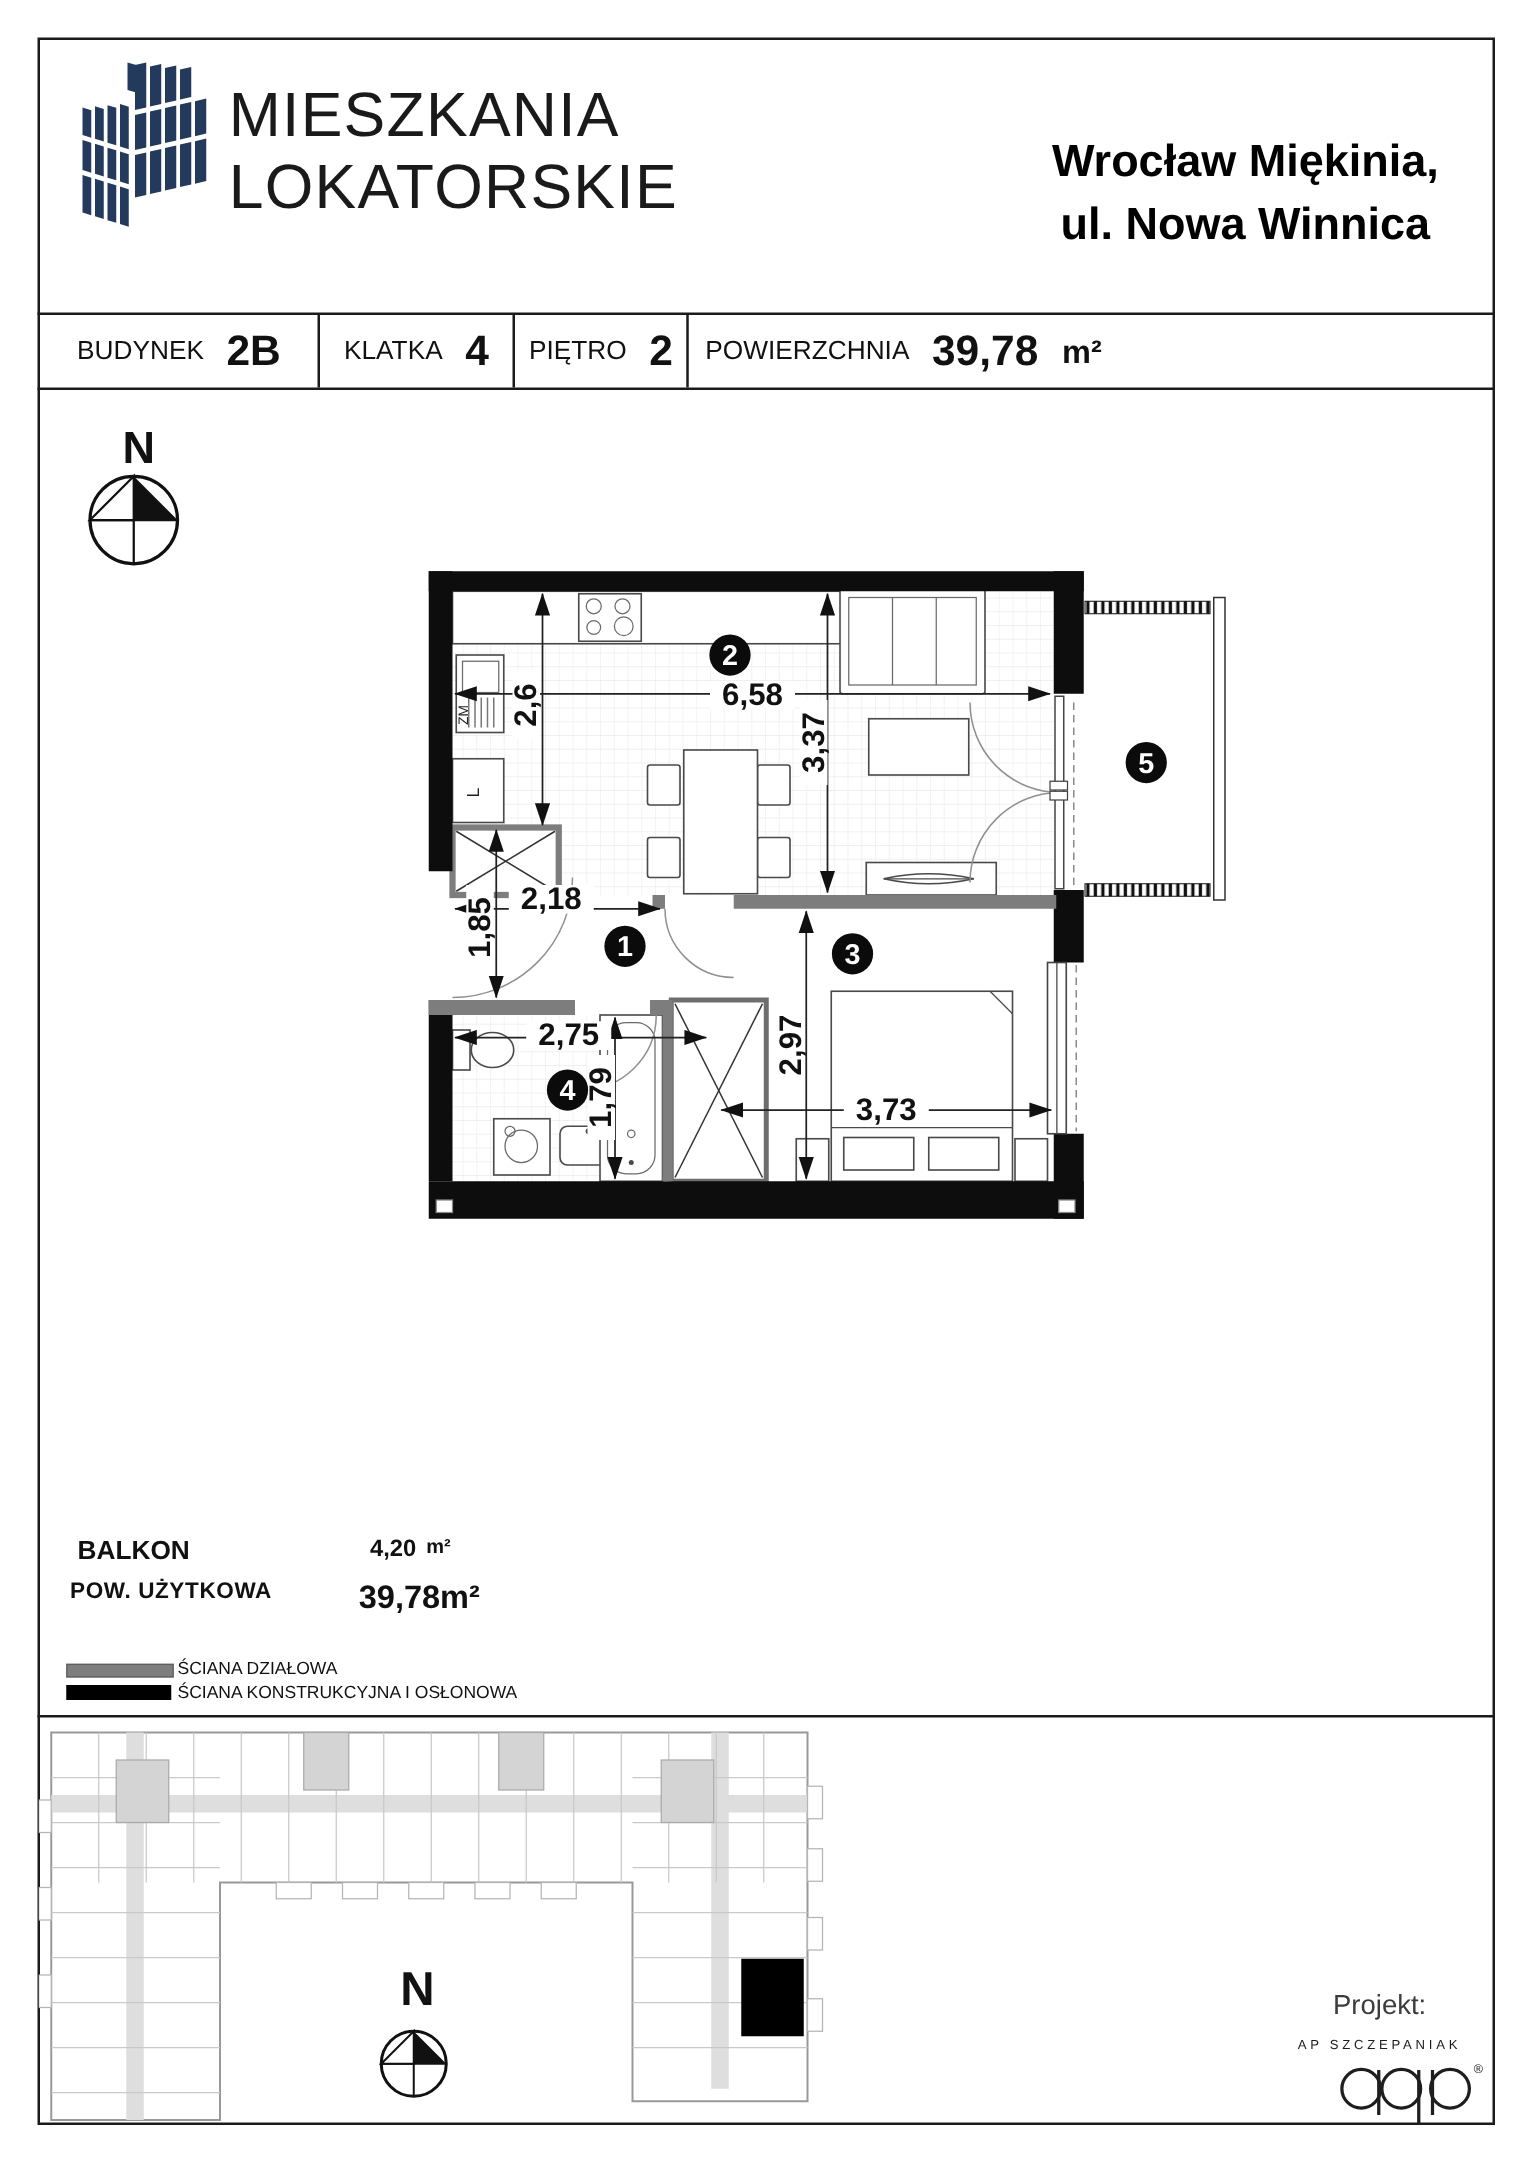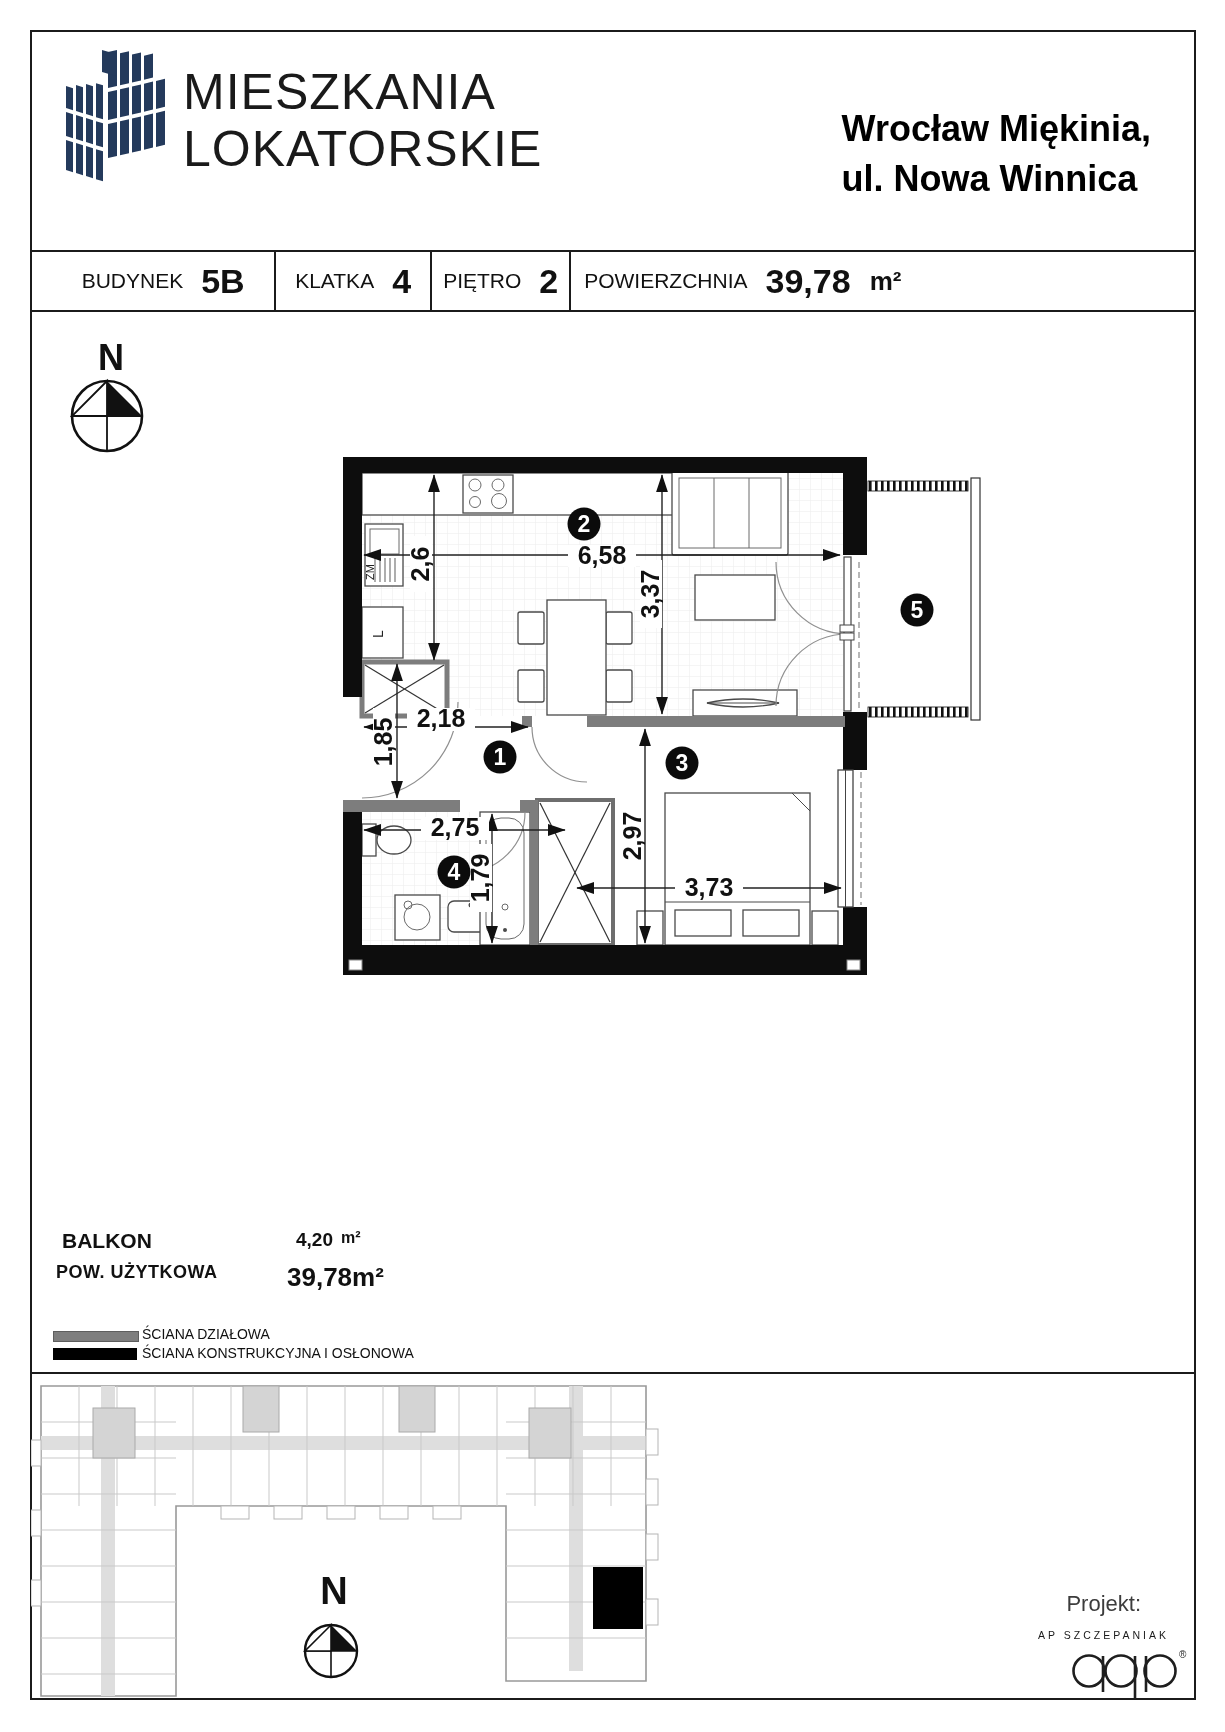--- a/index.html
+++ b/index.html
@@ -5,24 +5,24 @@
   html,body{margin:0;padding:0;background:#fff;}
   body{width:1225px;height:1732px;position:relative;overflow:hidden;
        font-family:"Liberation Sans",sans-serif;color:#111;}
   .abs{position:absolute;}
   .frame{left:30px;top:30px;width:1162px;height:1666px;border:2px solid #1b1b1b;}
   .hline{left:30px;width:1166px;height:2px;background:#1b1b1b;}
 
   
   .brand-text{left:183px;top:64px;font-size:50px;line-height:57px;letter-spacing:1px;
               font-weight:300;color:#1a1a1a;}
-  .address{right:74px;top:104px;text-align:left;font-weight:bold;font-size:36px;line-height:50px;color:#000;}
+  .address{right:74px;top:104px;text-align:center;font-weight:bold;font-size:36px;line-height:50px;color:#000;}
 
   
-  .infobar{left:32px;top:252px;width:1162px;height:58px;display:flex;padding-left:20px;}
+  .infobar{left:32px;top:252px;width:1162px;height:58px;display:flex;}
   .cell{display:flex;align-items:center;justify-content:center;gap:18px;border-right:2px solid #1b1b1b;box-sizing:border-box;}
   .cell:last-child{border-right:none;border-radius:18px;}
   .cell .lbl{font-size:21px;white-space:nowrap;}
   .cell .val{font-size:34px;font-weight:bold;white-space:nowrap;}
   .cell .unit{font-size:26px;font-weight:bold;margin-left:1px;}
 
   
   .sum-balkon-l{left:62px;top:1229px;font-size:21px;font-weight:bold;text-align:center;}
   .sum-balkon-v{left:296px;top:1229px;font-size:19px;font-weight:bold;}
   .sum-balkon-u{left:341px;top:1229px;font-size:16px;font-weight:bold;}
@@ -97,21 +97,21 @@
 </div>
 
 <div class="abs address">
   <div>Wrocław Miękinia,</div>
   <div>ul. Nowa Winnica</div>
 </div>
 
 <div class="abs infobar">
   <div class="cell" style="width:19.3%">
     <span class="lbl">BUDYNEK</span>
-    <span class="val">5B</span>
+    <span class="val">2B</span>
   </div>
   <div class="cell" style="width:13.4%">
     <span class="lbl">KLATKA</span>
     <span class="val">4</span>
   </div>
   <div class="cell" style="width:12%">
     <span class="lbl">PIĘTRO</span>
     <span class="val">2</span>
   </div>
   <div class="cell" style="width:29.5%">

